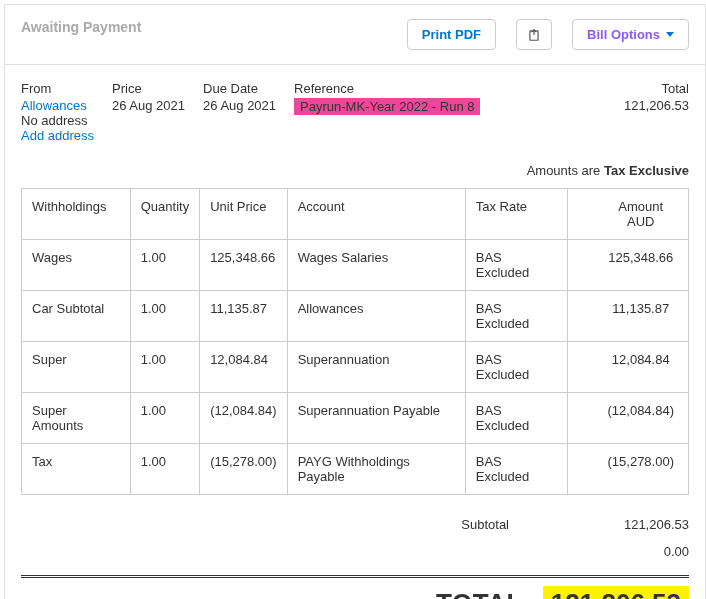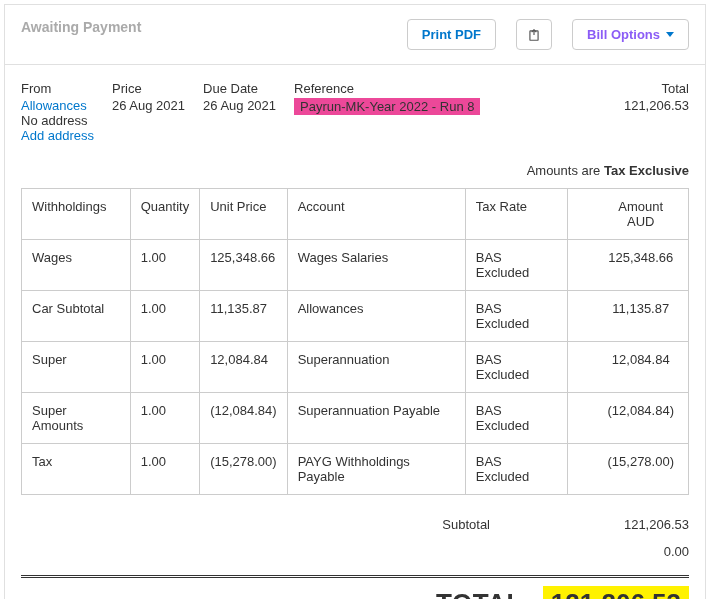--- a/index.html
+++ b/index.html
@@ -94,21 +94,21 @@
       color: #333;
       background: #fff;
     }
     th.num, td.num { text-align: center; padding-left: 36px; }
     .totals {
       padding: 16px 16px 24px;
     }
     .totals-row {
       display: flex;
       justify-content: flex-end;
-      gap: 59px;
+      gap: 40px;
       padding: 6px 0;
       font-size: 13px;
     }
     .totals-row .label { width: 160px; text-align: right; }
     .totals-row .val { width: 140px; text-align: right; }
     .grand-total {
       display: flex;
       justify-content: flex-end;
       align-items: center;
       gap: 20px;

